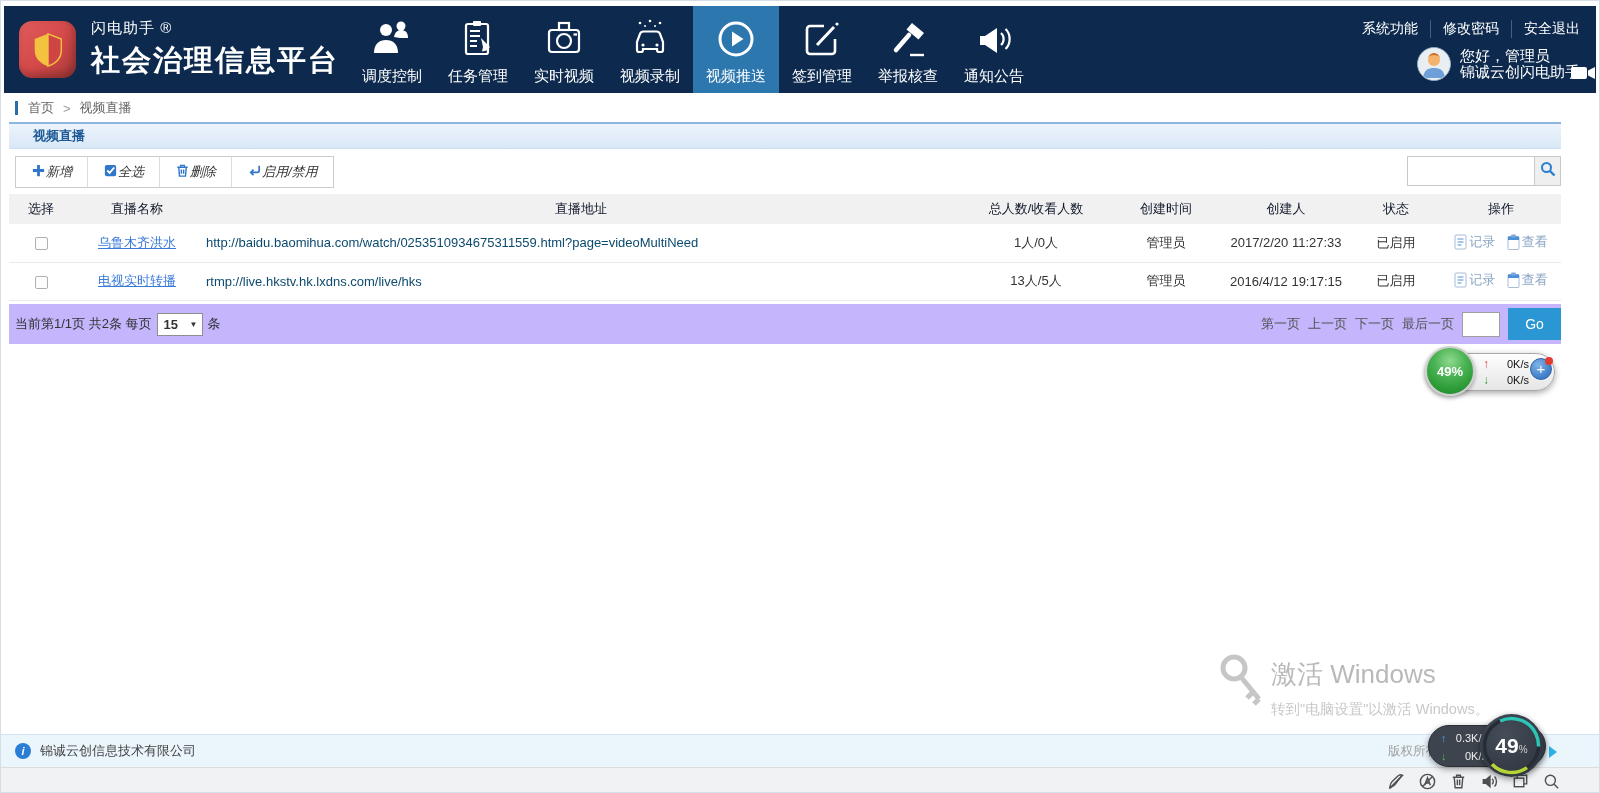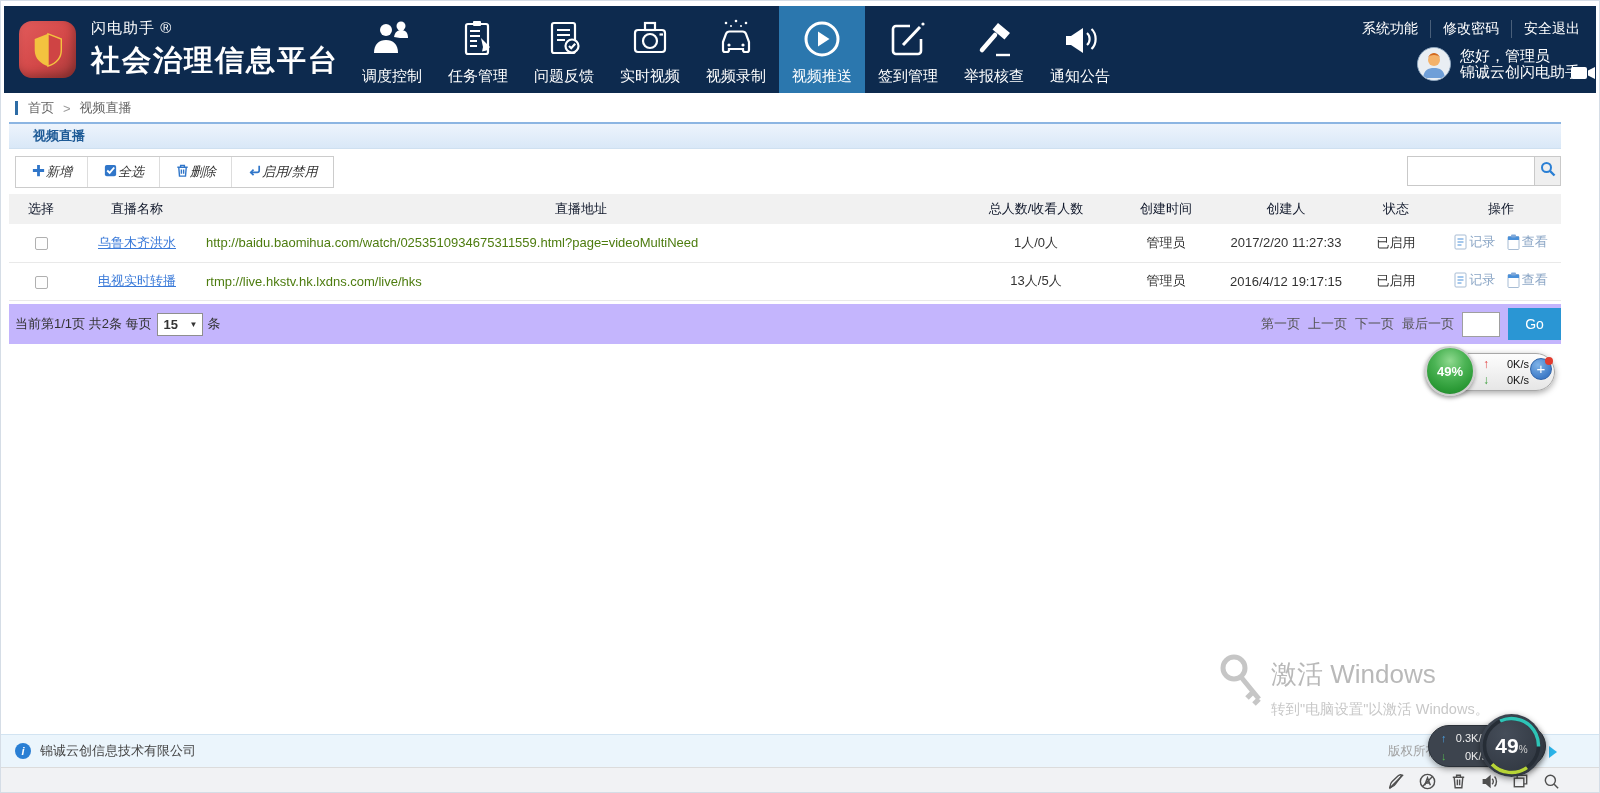--- a/index.html
+++ b/index.html
@@ -48,21 +48,21 @@
   .tbtn { display:flex; align-items:center; gap:0; padding:0 15px; height:30px; font-size:13px; color:#333; cursor:pointer;font-style:italic; }
   .tbtn + .tbtn { border-left:1px solid #ddd; }
   .search-box { position:absolute; right:0; top:0; display:flex; }
   .search-input { width:128px; height:30px; border:1px solid #c9c9c9; outline:none; padding:0 6px; font-size:13px; }
   .search-btn { width:26px; height:30px; border:1px solid #c9c9c9; border-left:none; background:#efefef; display:flex; align-items:center; justify-content:center; cursor:pointer; }
 
   
   .grid { position:absolute; left:8px; top:193px; width:1552px; border-collapse:collapse; table-layout:fixed; font-size:13px; }
   .grid th { background:#f1f1f1; color:#0f172a; font-weight:normal; height:30px; text-align:center; }
   .grid td { height:38px; text-align:center; color:#333; border-bottom:1px solid #e9e9e9; background:#fff; }
-  .grid td.url-cell { text-align:left; padding-left:5px; color:#4d7c0f; }
+  .grid td.url-cell { text-align:left; padding-left:5px; color:#0c4a6e; }
   .name-link { color:#3a7ad9; text-decoration:underline; cursor:pointer; }
   .cb { display:inline-block; width:13px; height:13px; border:1px solid #b0b0b0; border-radius:2px; background:#fdfdfd; vertical-align:middle; cursor:pointer; }
   .op-link { display:inline-flex; align-items:center; gap:2px; color:#8ba6c6; cursor:pointer; margin:0 4px; }
 
   
   .pager { position:absolute; left:8px; top:303px; width:1552px; height:40px; border-bottom:5px solid #c4b5fd; font-size:13px; color:#333; background:#c4b5fd; }
   .pager-left { position:absolute; left:6px; top:0; height:40px; display:flex; align-items:center; gap:5px; }
   .size-select { display:inline-flex; align-items:center; justify-content:space-between; width:46px; height:23px; border:1px solid #8f8f8f; padding:0 4px 0 6px; cursor:pointer; background:#fff; }
   .size-select .caret { font-size:8px; color:#333; }
   .pager-right { position:absolute; right:0; top:0; height:40px; display:flex; align-items:center; gap:8px; color:#555; }
@@ -149,31 +149,20 @@
       <div class="nav-item">
         <span class="nico">
           <svg width="44" height="44" viewBox="0 0 44 44" fill="none" stroke="#fff" stroke-width="2.2">
             <rect x="10" y="7" width="22" height="30" rx="2"></rect>
               <rect x="17" y="4" width="8" height="5" rx="1" fill="#fff" stroke="none"></rect>
             <path d="M14 14h10M14 19h10M14 24h7M14 29h7"></path>
               <path d="M25 21l9 9-3.5 3.5-4.5 1 1-4.5z" fill="#fff" stroke="none"></path>
           </svg>
           </span>
         <span class="nlabel">任务管理</span>
-      </div>
-      <div class="nav-item">
-        <span class="nico">
-          <svg width="44" height="44" viewBox="0 0 44 44" fill="none" stroke="#fff" stroke-width="2.2">
-            <rect x="10" y="6" width="23" height="30" rx="2"></rect>
-              <path d="M15 13h13M15 18h13M15 23h8"></path>
-            <circle cx="30" cy="29" r="6.5" fill="#0d2a4e"></circle>
-              <path d="M27 29l2.2 2.2 4-4.5"></path>
-          </svg>
-          </span>
-        <span class="nlabel">问题反馈</span>
       </div>
       <div class="nav-item">
         <span class="nico">
           <svg width="44" height="44" viewBox="0 0 44 44" fill="none" stroke="#fff" stroke-width="2.2">
             <rect x="7" y="13" width="30" height="22" rx="3"></rect>
               <rect x="17" y="6" width="10" height="7"></rect>
             <circle cx="22" cy="24" r="7"></circle>
               <path d="M31.5 17.5h3.5"></path>
           </svg>
           </span>

